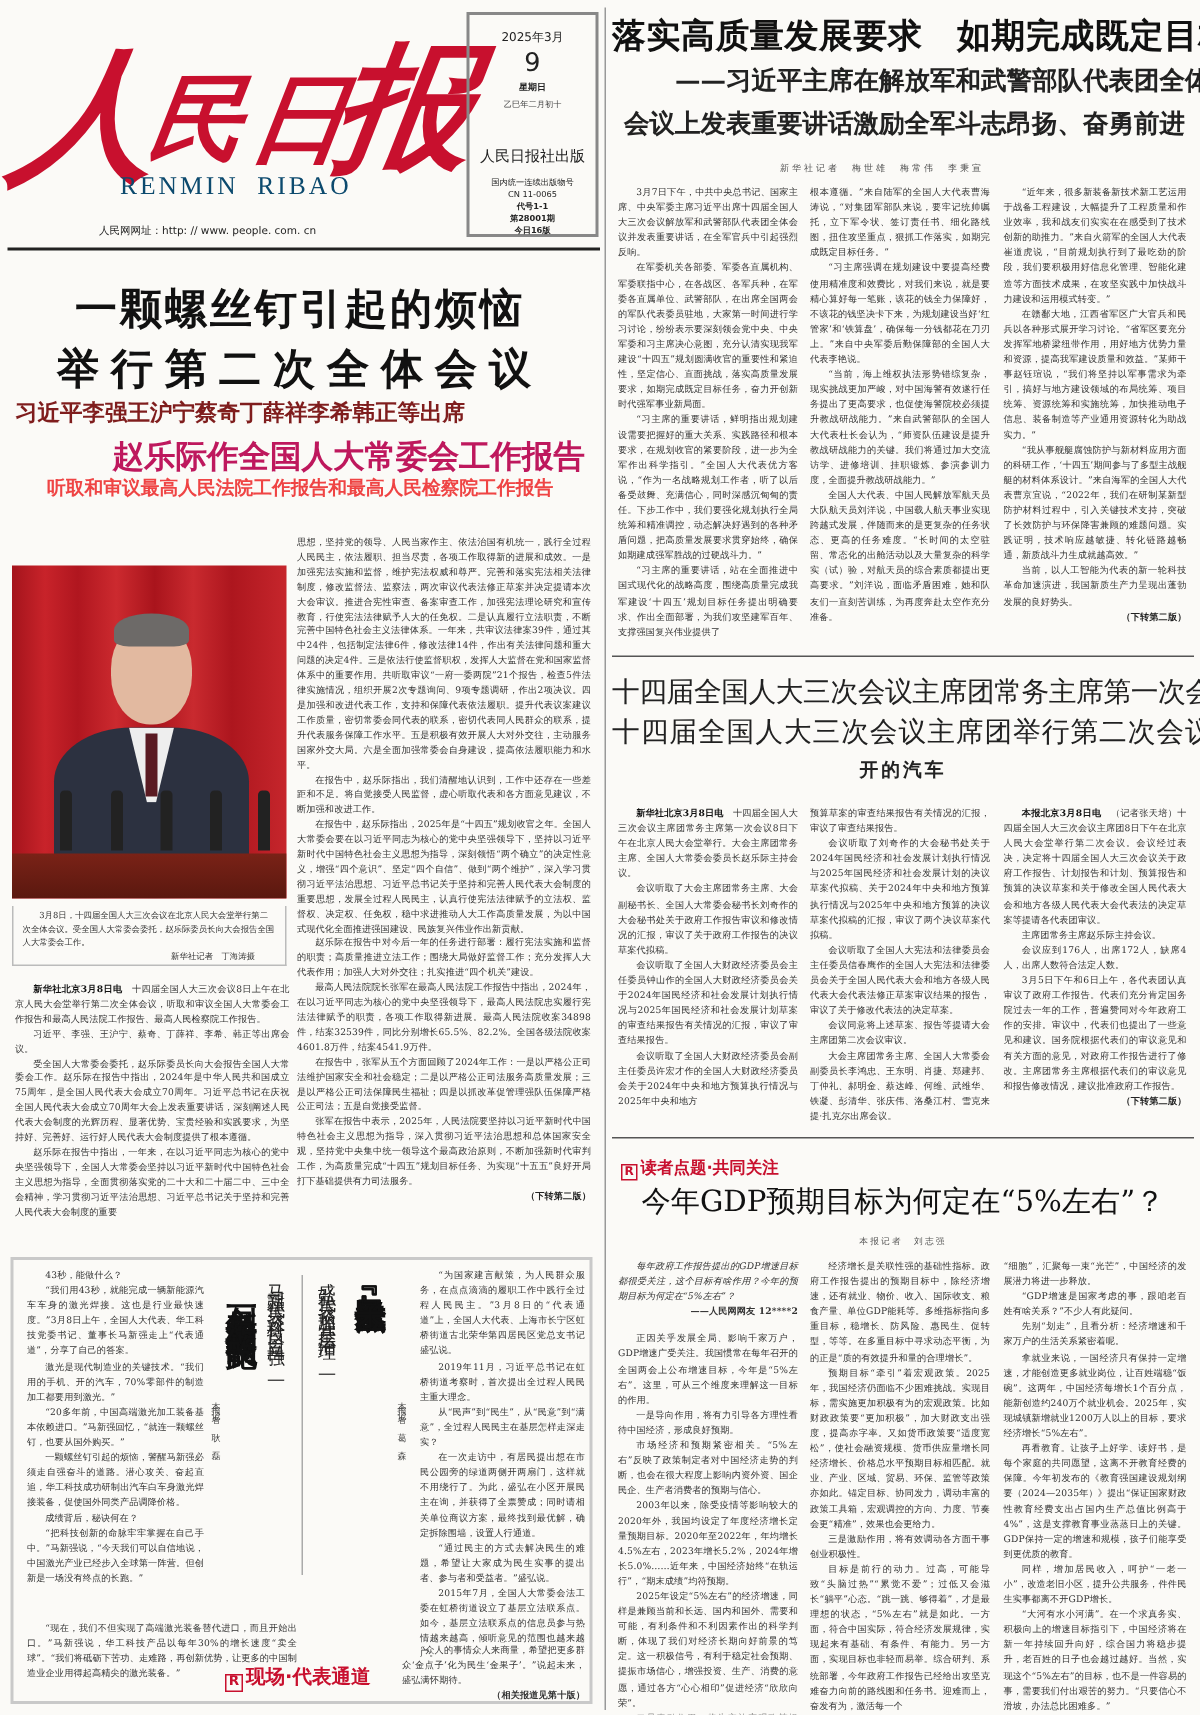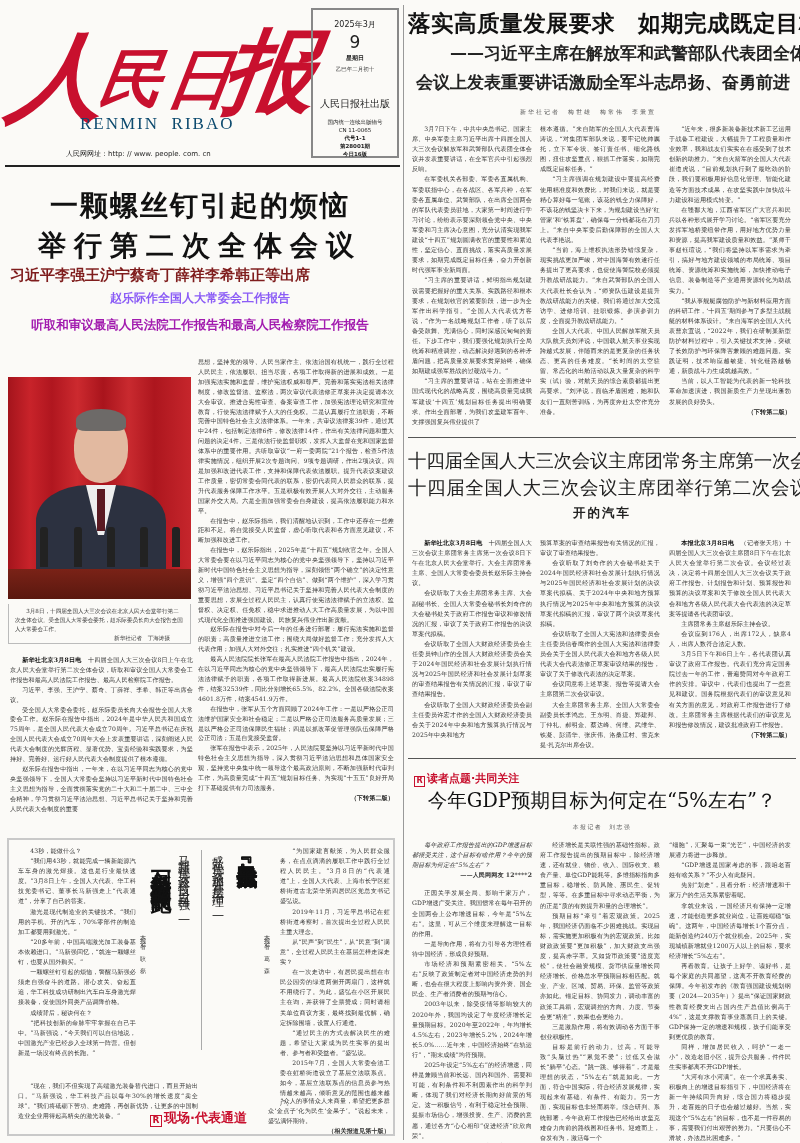--- a/index.html
+++ b/index.html
@@ -31,22 +31,22 @@
   
   #top-headline { left: 408px; top: 8px; width: 388px; font-family: "DejaVu Sans", sans-serif; font-weight: bold; font-size: 22.5px; letter-spacing: 0.5px; color: #111; white-space: nowrap; }
   #top-sub1 { left: 450px; top: 42px; font-size: 17px; font-weight: bold; color: #222; white-space: nowrap; }
   #top-sub2 { left: 416px; top: 71px; font-size: 17px; font-weight: bold; color: #222; white-space: nowrap; }
   #top-byline { left: 520px; top: 108px; font-size: 6px; color: #555; letter-spacing: 2px; }
 
   
   #main-h1 { left: 10px; top: 187px; width: 380px; font-family: "DejaVu Sans", sans-serif; font-weight: bold; font-size: 28px; letter-spacing: 2px; color: #111; text-align: center; white-space: nowrap; }
   #main-h2 { left: 10px; top: 227px; width: 380px; font-family: "DejaVu Sans", sans-serif; font-weight: bold; font-size: 28px; letter-spacing: 8px; color: #111; text-align: center; white-space: nowrap; }
   #main-h3 { left: 10px; top: 266px; width: 380px; font-family: "DejaVu Sans", sans-serif; font-weight: bold; font-size: 15px; color: #7f1d1d; text-align: left; white-space: nowrap; }
-  #main-h4 { left: 10px; top: 290px; width: 380px; font-family: "DejaVu Sans", sans-serif; font-weight: bold; font-size: 12px; color: #8b5cf6; text-align: center; white-space: nowrap; }
-  #main-h5 { left: 10px; top: 317px; width: 380px; font-weight: bold; font-size: 12.5px; color: #a21caf; text-align: center; white-space: nowrap; }
+  #main-h4 { left: 10px; top: 290px; width: 380px; font-family: "DejaVu Sans", sans-serif; font-weight: bold; font-size: 21px; color: #be185d; text-align: right; white-space: nowrap; }
+  #main-h5 { left: 10px; top: 317px; width: 380px; font-weight: bold; font-size: 12.5px; color: #ef4444; text-align: center; white-space: nowrap; }
 
   
   #photo { left: 8px; top: 377px; width: 183px; height: 222px; background: linear-gradient(90deg,#a4141c 0%,#c8232a 12%,#b0161f 24%,#cc2a2f 38%,#a9141c 52%,#c92a2f 66%,#ad161e 80%,#c6262c 100%); overflow: hidden; }
   #photo .head { position: absolute; left: 66px; top: 38px; width: 54px; height: 68px; border-radius: 45% 45% 48% 48%; background: #e2b9a0; }
   #photo .hair { position: absolute; left: 68px; top: 32px; width: 50px; height: 22px; border-radius: 50% 50% 20% 20%; background: #6d6a68; }
   #photo .body { position: absolute; left: 28px; top: 108px; width: 130px; height: 90px; border-radius: 40% 40% 0 0; background: #2c3140; }
   #photo .shirt { position: absolute; left: 78px; top: 108px; width: 30px; height: 50px; background: #eee; clip-path: polygon(0 0,100% 0,60% 100%,40% 100%); }
   #photo .tie { position: absolute; left: 89px; top: 112px; width: 8px; height: 42px; background: #5a1a22; }
   #photo .desk { position: absolute; left: 0; top: 192px; width: 183px; height: 30px; background: linear-gradient(#7a2217,#5a180f); }
   #photo .mic { position: absolute; top: 150px; width: 8px; height: 40px; background: #222; border-radius: 3px 3px 0 0; }

